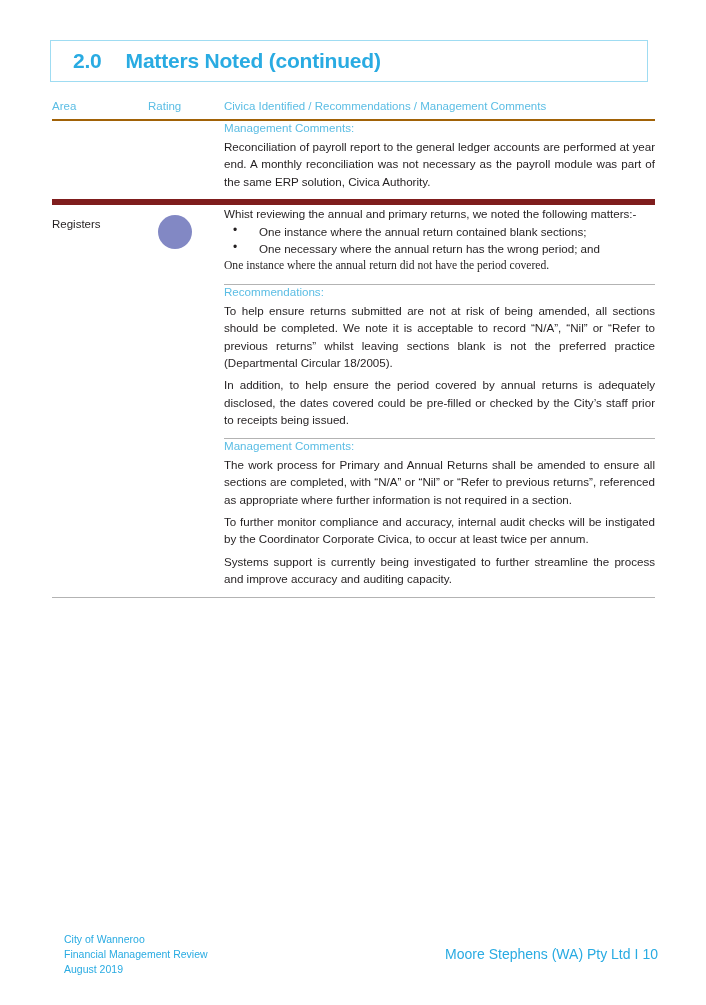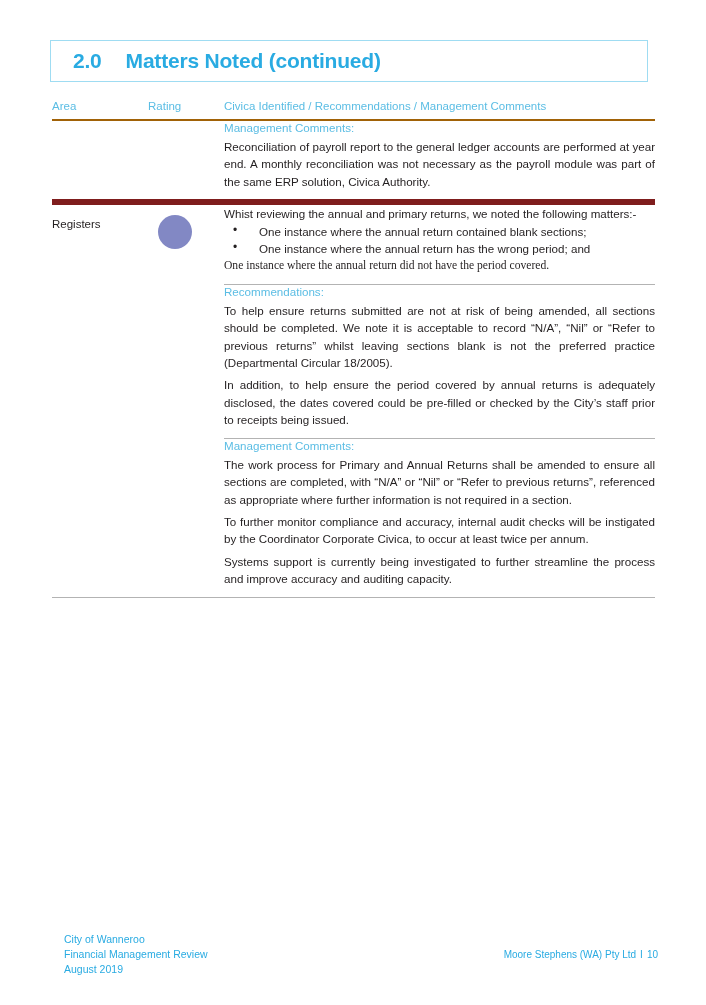--- a/index.html
+++ b/index.html
@@ -156,21 +156,21 @@
     align-items: flex-end;
     justify-content: space-between;
   }
   .footer-left div {
     color: #29abe2;
     font-size: 10.5px;
     line-height: 15px;
   }
   .footer-right {
     color: #29abe2;
-    font-size: 10px;
+    font-size: 14px;
     line-height: 15px;
     padding-bottom: 15px;
   }
   .footer-right .sep-bar {
     padding: 0 4px;
   }
 </style>
 </head>
 <body>
 
@@ -202,21 +202,21 @@
     <div class="cell-area">Registers</div>
     <div class="cell-rating">
       <div class="dot" style="background: rgb(130, 136, 196);"></div>
     </div>
     <div class="cell-main">
 
       <div class="block">
         <p class="para">Whist reviewing the annual and primary returns, we noted the following matters:-</p>
         <ul class="bullets">
           <li>One instance where the annual return contained blank sections;</li>
-          <li>One instance where the annual return has the wrong period; and</li>
+          <li>One necessary where the annual return has the wrong period; and</li>
         </ul>
         <p class="para nojust">One instance where the annual return did not have the period covered.</p>
       </div>
 
       <div class="block sep">
         <div class="block-label">Recommendations:</div>
         <p class="para">To help ensure returns submitted are not at risk of being amended, all sections should be completed. We note it is acceptable to record “N/A”, “Nil” or “Refer to previous returns” whilst leaving sections blank is not the preferred practice (Departmental Circular 18/2005).</p>
         <p class="para">In addition, to help ensure the period covered by annual returns is adequately disclosed, the dates covered could be pre-filled or checked by the City’s staff prior to receipts being issued.</p>
       </div>
 

